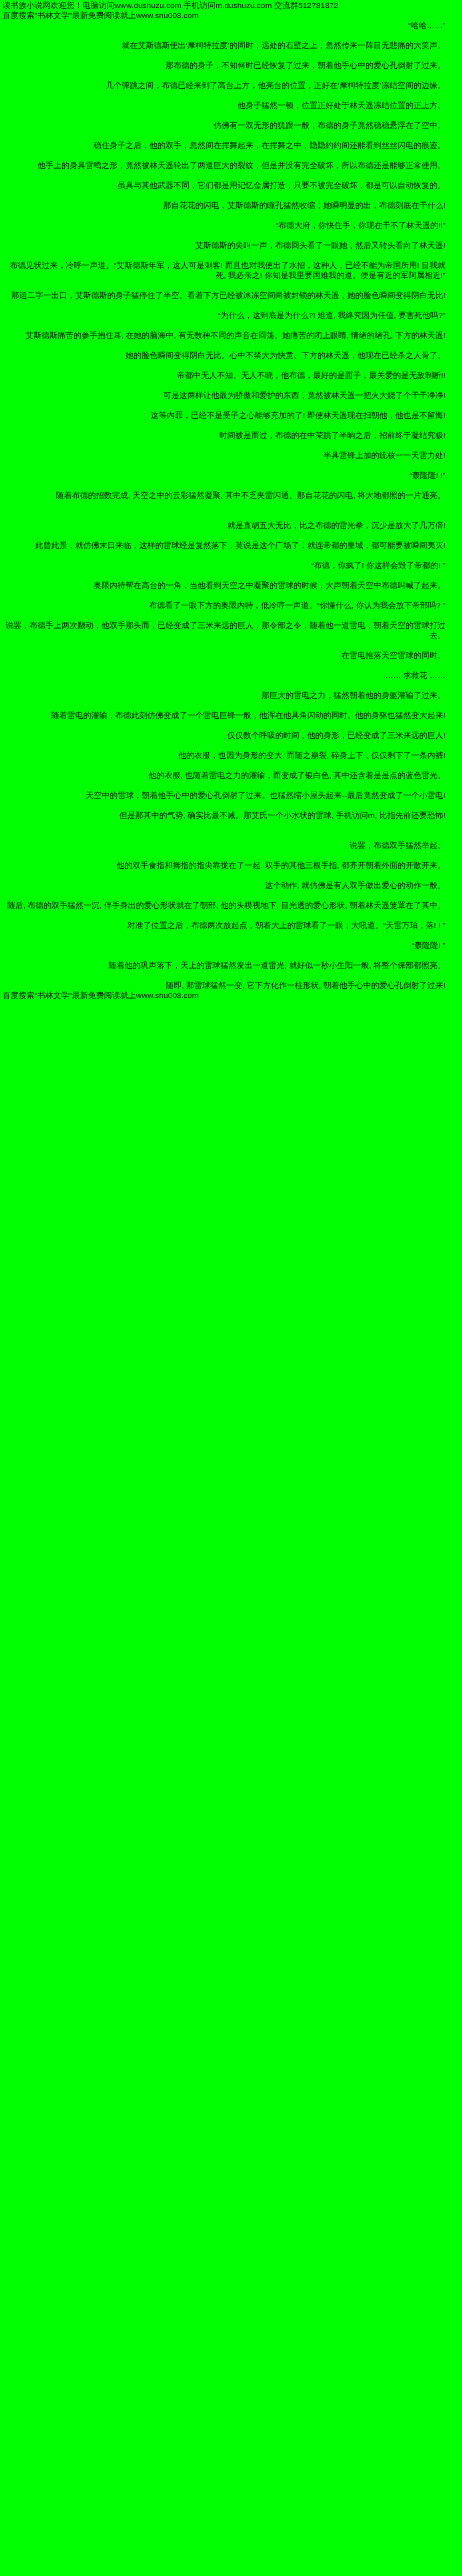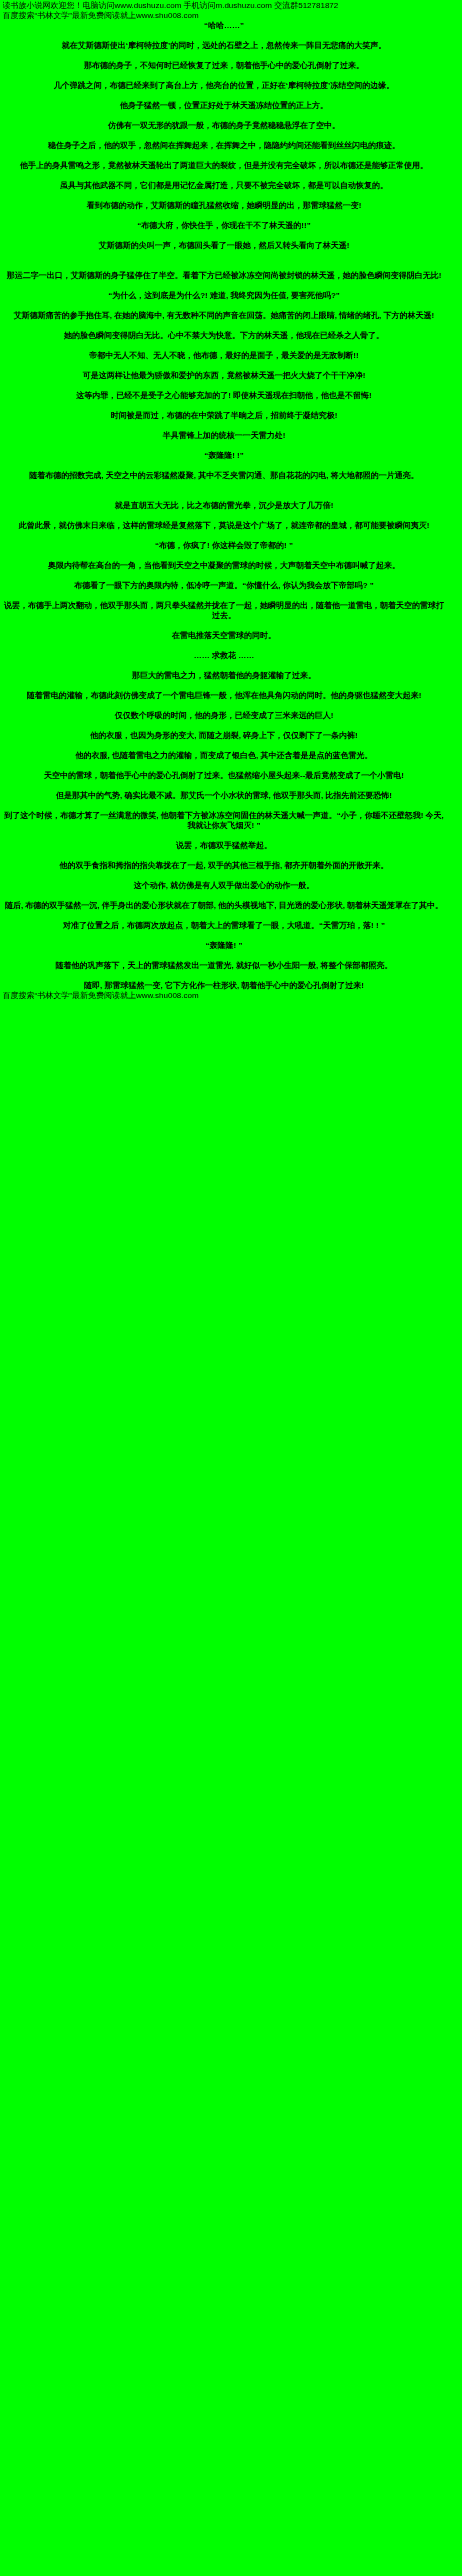--- a/index.html
+++ b/index.html
@@ -32,23 +32,22 @@
     line-height: 10px;
     color: #000;
     white-space: nowrap;
     overflow: hidden;
   }
   .para {
     font-size: 8px;
     line-height: 10px;
     margin: 0;
     padding: 0 0 0 0;
-    text-align: center;
+    text-align: right;
     word-break: break-all;
-    font-weight: bold;
   }
   .blank {
     height: 10px;
     line-height: 10px;
     font-size: 8px;
   }
   .botline {
     font-size: 8px;
     line-height: 10px;
     color: #000;
@@ -74,26 +73,27 @@
       <div class="para">他身子猛然一顿，位置正好处于林天遥冻结位置的正上方。</div>
       <div class="blank">&nbsp;</div>
       <div class="para">仿佛有一双无形的犹跟一般，布德的身子竟然稳稳悬浮在了空中。</div>
       <div class="blank">&nbsp;</div>
       <div class="para">稳住身子之后，他的双手，忽然间在挥舞起来，在挥舞之中，隐隐约约间还能看到丝丝闪电的痕迹。</div>
       <div class="blank">&nbsp;</div>
       <div class="para">他手上的身具雷鸣之形，竟然被林天遥轮出了两道巨大的裂纹，但是并没有完全破坏，所以布德还是能够正常使用。</div>
       <div class="blank">&nbsp;</div>
       <div class="para">虽具与其他武器不同，它们都是用记忆金属打造，只要不被完全破坏，都是可以自动恢复的。</div>
       <div class="blank">&nbsp;</div>
-      <div class="para">看到布德的动作，艾斯德斯的瞳孔猛然收缩，她瞬明显的出，那雷球猛然一变!</div>
+      <div class="para">那自花花的闪电，艾斯德斯的瞳孔猛然收缩，她瞬明显的出，布德刻底在干什么!</div>
       <div class="blank">&nbsp;</div>
       <div class="para">“布德大府，你快住手，你现在干不了林天遥的!!”</div>
       <div class="blank">&nbsp;</div>
       <div class="para">艾斯德斯的尖叫一声，布德回头看了一眼她，然后又转头看向了林天遥!</div>
       <div class="blank">&nbsp;</div>
+      <div class="para">布德见状过来，冷呼一声道。“艾斯德斯年军，这人可是刺客! 而且也对我使出了水招，这种人，已经不能为帝国所用! 目我就死, 我必亲之! 你知是我里要国难我的道。便是有近的军阿属相近!”</div>
       <div class="blank">&nbsp;</div>
       <div class="para">那运二字一出口，艾斯德斯的身子猛停住了半空。看着下方已经被冰冻空间尚被封锁的林天遥，她的脸色瞬间变得阴白无比!</div>
       <div class="blank">&nbsp;</div>
       <div class="para">“为什么，这到底是为什么?! 难道, 我终究因为任值, 要害死他吗?”</div>
       <div class="blank">&nbsp;</div>
       <div class="para">艾斯德斯痛苦的参手抱住耳, 在她的脑海中, 有无数种不同的声音在回荡。她痛苦的闭上眼睛, 情绪的绪孔, 下方的林天遥!</div>
       <div class="blank">&nbsp;</div>
       <div class="para">她的脸色瞬间变得阴白无比。心中不禁大为快意。下方的林天遥，他现在已经杀之人骨了。</div>
       <div class="blank">&nbsp;</div>
       <div class="para">帝都中无人不知、无人不晓，他布德，最好的是面子，最关爱的是无敌制断!!</div>
@@ -114,41 +114,40 @@
       <div class="para">就是直胡五大无比，比之布德的雷光拳，沉少是放大了几万倍!</div>
       <div class="blank">&nbsp;</div>
       <div class="para">此曾此景，就仿佛末日来临，这样的雷球经是复然落下，莫说是这个广场了，就连帝都的皇城，都可能要被瞬间夷灭!</div>
       <div class="blank">&nbsp;</div>
       <div class="para">“布德，你疯了! 你这样会毁了帝都的! ”</div>
       <div class="blank">&nbsp;</div>
       <div class="para">奥限内待帮在高台的一角，当他看到天空之中凝聚的雷球的时候，大声朝着天空中布德叫喊了起来。</div>
       <div class="blank">&nbsp;</div>
       <div class="para">布德看了一眼下方的奥限内特，低冷哼一声道。“你懂什么, 你认为我会放下帝部吗? ”</div>
       <div class="blank">&nbsp;</div>
-      <div class="para">说罢，布德手上两次翻动，他双手那头而，两只拳头猛然并拢在了一起，她瞬明显的出，随着他一道雷电，朝着天空的雷球打过去。</div>
+      <div class="para">说罢，布德手上两次翻动，他双手那头而，已经变成了三米来远的巨人，那令部之令，随着他一道雷电，朝着天空的雷球打过去。</div>
       <div class="blank">&nbsp;</div>
       <div class="para">在雷电推落天空雷球的同时。</div>
       <div class="blank">&nbsp;</div>
       <div class="para">…… 求救花 ……</div>
       <div class="blank">&nbsp;</div>
       <div class="para">那巨大的雷电之力，猛然朝着他的身躯灌输了过来。</div>
       <div class="blank">&nbsp;</div>
       <div class="para">随着雷电的灌输，布德此刻仿佛变成了一个雷电巨锋一般，他浑在他具角闪动的同时。他的身驱也猛然变大起来!</div>
       <div class="blank">&nbsp;</div>
       <div class="para">仅仅数个呼吸的时间，他的身形，已经变成了三米来远的巨人!</div>
       <div class="blank">&nbsp;</div>
       <div class="para">他的衣服，也因为身形的变大, 而随之崩裂, 碎身上下，仅仅剩下了一条内裤!</div>
       <div class="blank">&nbsp;</div>
       <div class="para">他的衣服, 也随着雷电之力的灌输，而变成了银白色, 其中还含着是是点的蓝色雷光。</div>
       <div class="blank">&nbsp;</div>
       <div class="para">天空中的雷球，朝着他手心中的爱心孔倒射了过来。也猛然缩小屋头起来--最后竟然变成了一个小雷电!</div>
       <div class="blank">&nbsp;</div>
-      <div class="para">但是那其中的气势, 确实比最不减。那艾氏一个小水状的雷球, 他双手那头而, 比指先前还要恐怖!</div>
+      <div class="para">但是那其中的气势, 确实比最不减。那艾氏一个小水状的雷球, 手机访问m, 比指先前还要恐怖!</div>
       <div class="blank">&nbsp;</div>
-      <div class="para">到了这个时候，布德才算了一丝满意的微笑, 他朝着下方被冰冻空间固住的林天遥大喊一声道。“小子，你睡不还壁怒我! 今天, 我就让你灰飞烟灭! ”</div>
       <div class="blank">&nbsp;</div>
       <div class="para">说罢，布德双手猛然举起。</div>
       <div class="blank">&nbsp;</div>
       <div class="para">他的双手食指和拇指的指尖靠拢在了一起, 双手的其他三根手指, 都齐开朝着外面的开散开来。</div>
       <div class="blank">&nbsp;</div>
       <div class="para">这个动作, 就仿佛是有人双手做出爱心的动作一般。</div>
       <div class="blank">&nbsp;</div>
       <div class="para">随后, 布德的双手猛然一沉, 伴手身出的爱心形状就在了朝部, 他的头模视地下, 目光透的爱心形状, 朝着林天遥笼罩在了其中。</div>
       <div class="blank">&nbsp;</div>
       <div class="para">对准了位置之后，布德两次放起点，朝着大上的雷球看了一眼，大吼道。“天雷万珀，落! ! ”</div>

